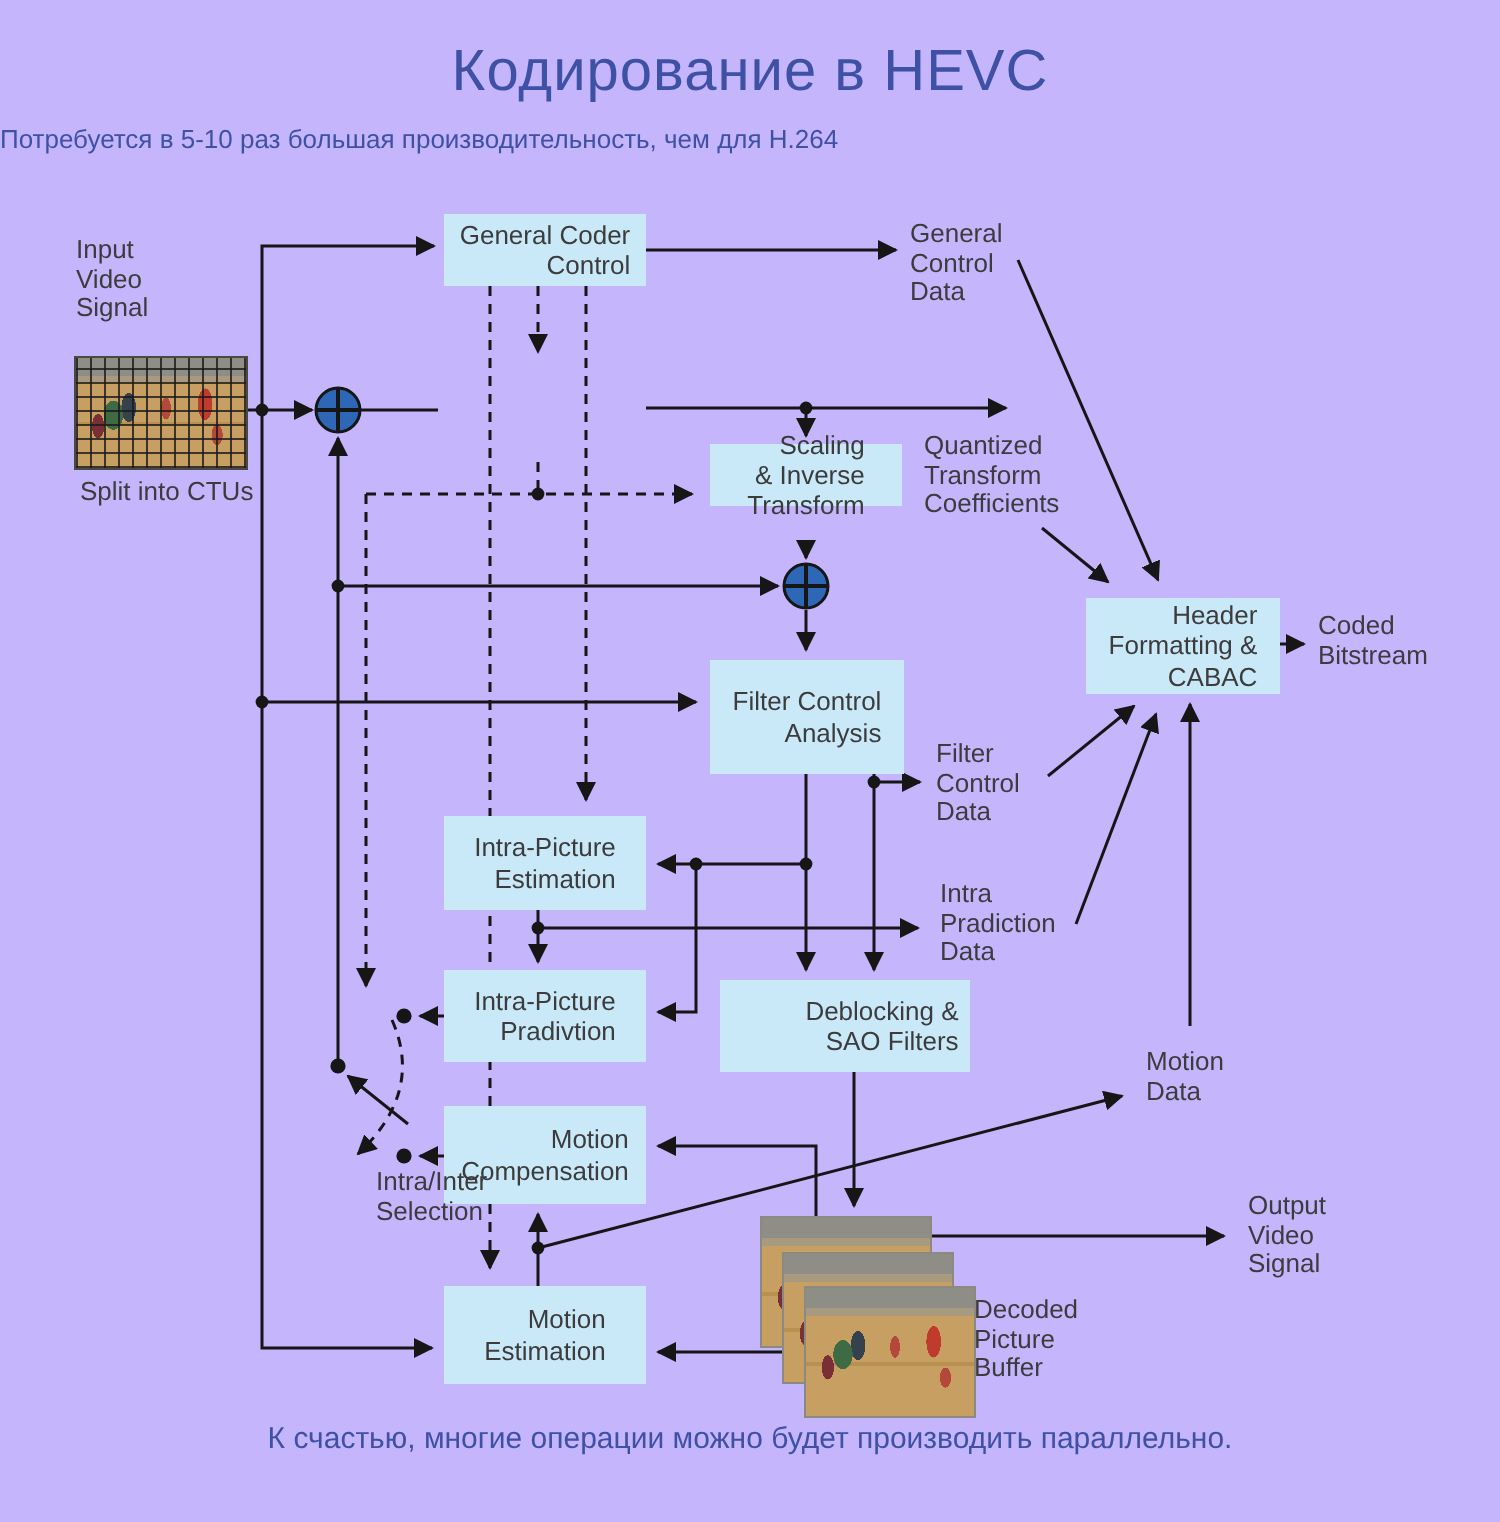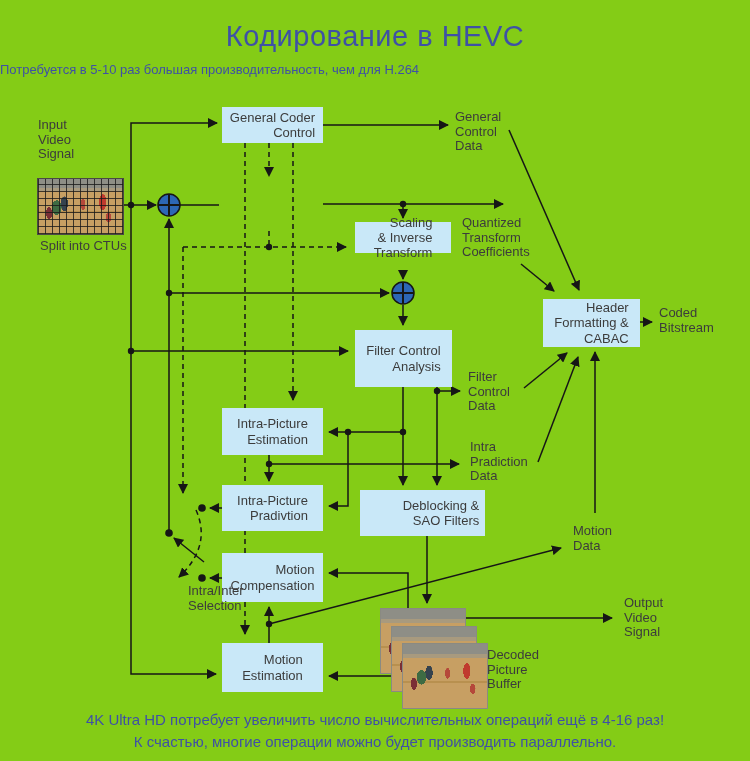--- a/index.html
+++ b/index.html
@@ -4,21 +4,21 @@
 <style>
   :root{
     --accent-blue:#3f51a5;
     --box-fill:#c9e8f8;
     --ink:#3c3c3c;
     --line:#161616;
     --adder-fill:#2d67b5;
   }
   html,body{margin:0;padding:0;background:#ffffff;}
   body{width:750px;height:761px;overflow:hidden;font-family:"Liberation Sans",sans-serif;}
-  .stage{position:relative;width:750px;height:761px;background:#84cc16;}
+  .stage{position:relative;width:750px;height:761px;background:#c4b5fd;}
   .stage > svg{position:absolute;left:0;top:0;z-index:1;}
   .title{position:absolute;left:0;top:20px;width:750px;text-align:center;
          font-size:29px;color:var(--accent-blue);z-index:2;letter-spacing:.5px;}
   .subtitle{position:absolute;left:0;top:62px;width:750px;text-align:left;
          font-size:13px;color:var(--accent-blue);z-index:2;}
   .footer{position:absolute;left:0;top:709px;width:750px;text-align:center;
          font-size:15px;color:var(--accent-blue);z-index:2;line-height:1.45;}
   .block{position:absolute;background:var(--box-fill);color:var(--ink);
          display:flex;align-items:center;justify-content:center;text-align:right;
          font-size:13px;line-height:1.16;white-space:pre-line;z-index:2;}
@@ -205,17 +205,16 @@
 Buffer</div>
   <div class="lbl l-iis">Intra/Inter
 Selection</div>
 
   <div class="photo p-in"></div>
   <div class="photo p-d1"></div>
   <div class="photo p-d2"></div>
   <div class="photo p-d3"></div>
 
   <div class="footer">
-    <div>4K Ultra HD потребует увеличить число вычислительных операций ещё в 4-16 раз!</div>
     <div>К счастью, многие операции можно будет производить параллельно.</div>
   </div>
 
 </div>
 
 </body></html>

